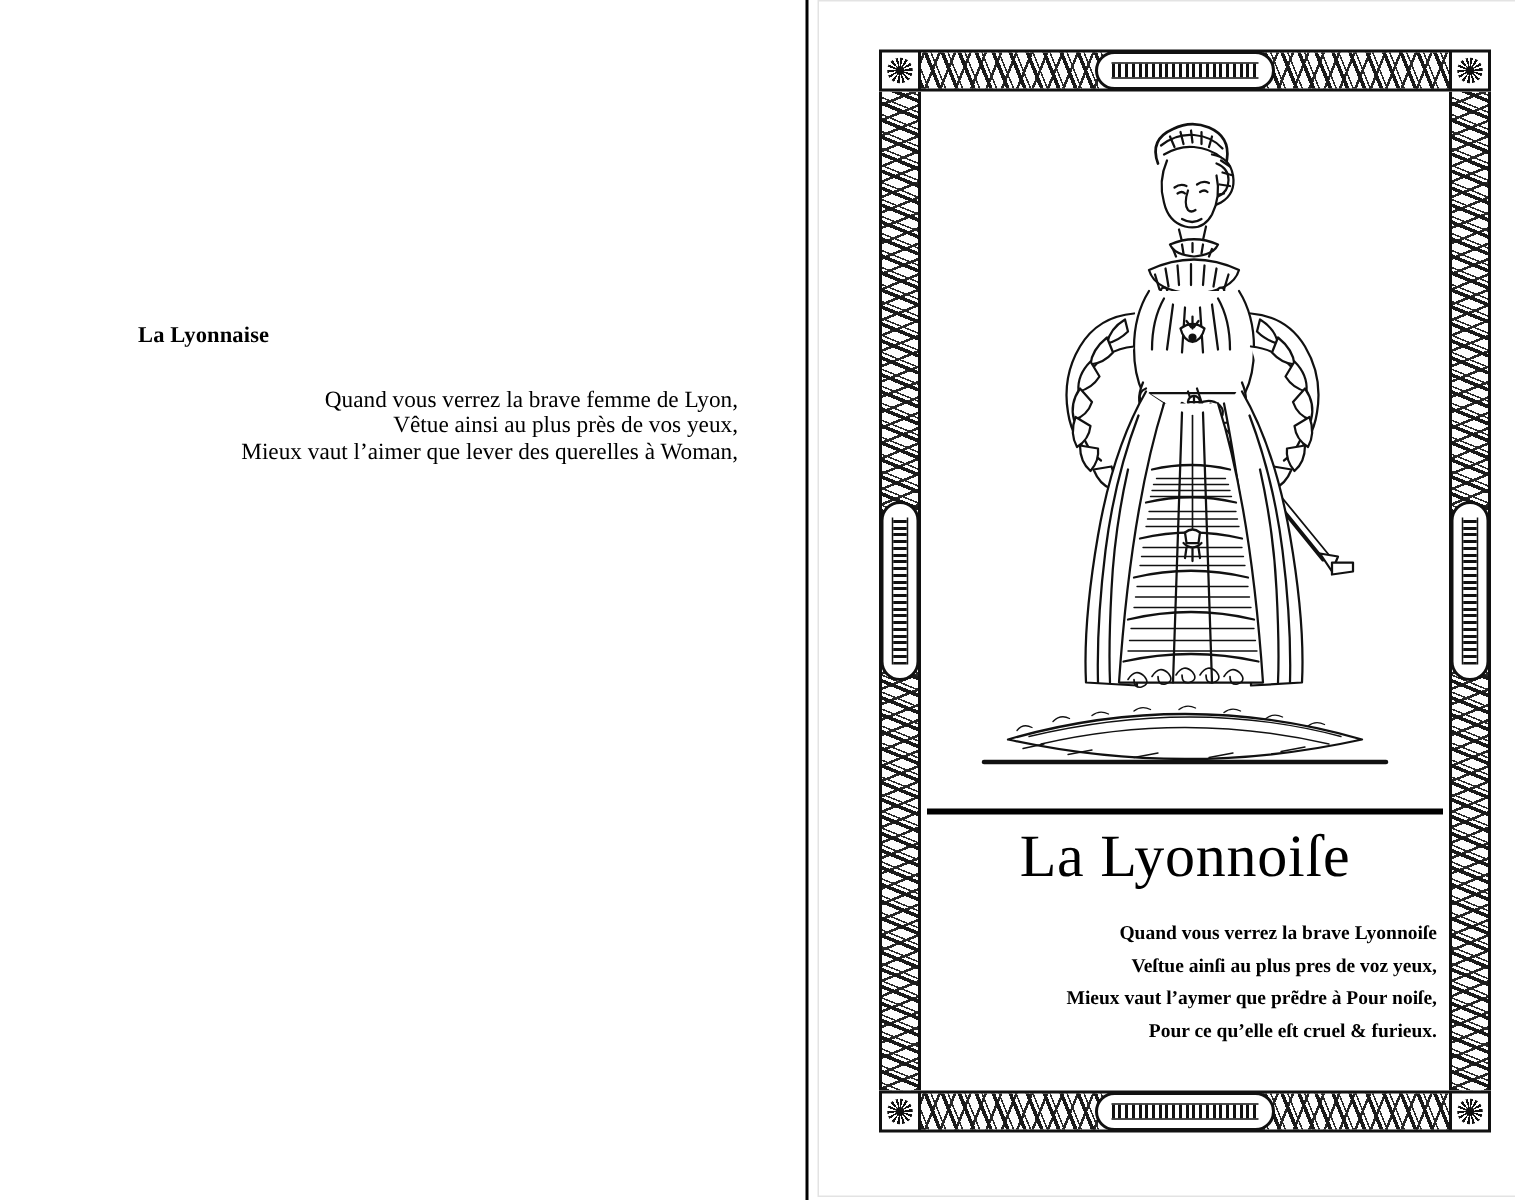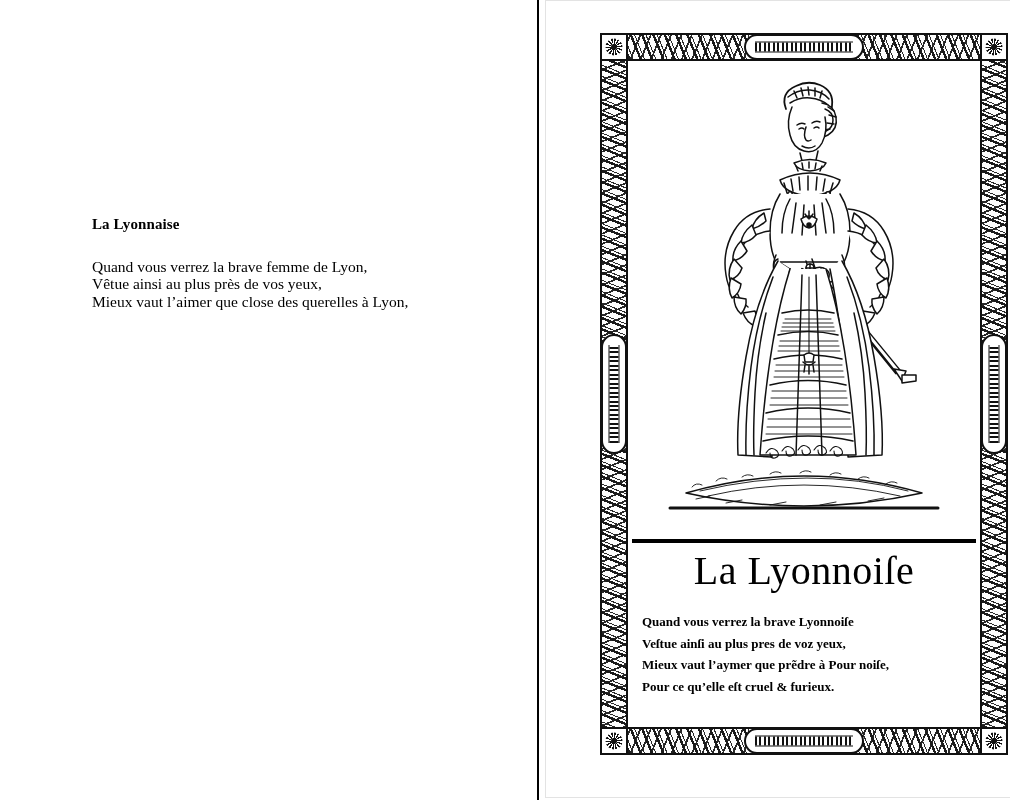--- a/index.html
+++ b/index.html
@@ -65,38 +65,39 @@
 
   .poem-title {
     font-weight: bold;
     font-size: 15px;
     letter-spacing: 0.1px;
     margin: 0 0 24px 0;
   }
   .poem-line {
     margin: 0;
     white-space: pre;
+    text-align: right;
   }
 
   
   #right-panel {
     position: absolute;
     left: 513px;
     top: 0;
     width: 495px;
     height: 798px;
     background: #ffffff;
     border: 1px solid #e3e3e3;
     box-sizing: border-box;
   }
 
   
   #plate {
     position: absolute;
-    left: 54px;
+    left: 40px;
     top: 32px;
     width: 408px;
     height: 722px;
     background: #ffffff;
     box-sizing: border-box;
   }
 
   
   .orn-frame {
     position: absolute;
@@ -269,21 +270,21 @@
 <body>
 
 <div id="page">
 
   <div id="left-panel">
 
     <div class="poem-block" id="poem-fr">
       <div class="poem-title">La Lyonnaise</div>
       <div class="poem-line">Quand vous verrez la brave femme de Lyon,</div>
       <div class="poem-line">Vêtue ainsi au plus près de vos yeux,</div>
-      <div class="poem-line">Mieux vaut l’aimer que close des querelles à Lyon,</div>
+      <div class="poem-line">Mieux vaut l’aimer que lever des querelles à Woman,</div>
     </div>
 
 
   </div>
 
   <div id="divider"></div>
 
   <div id="right-panel">
 
     <div id="plate">

